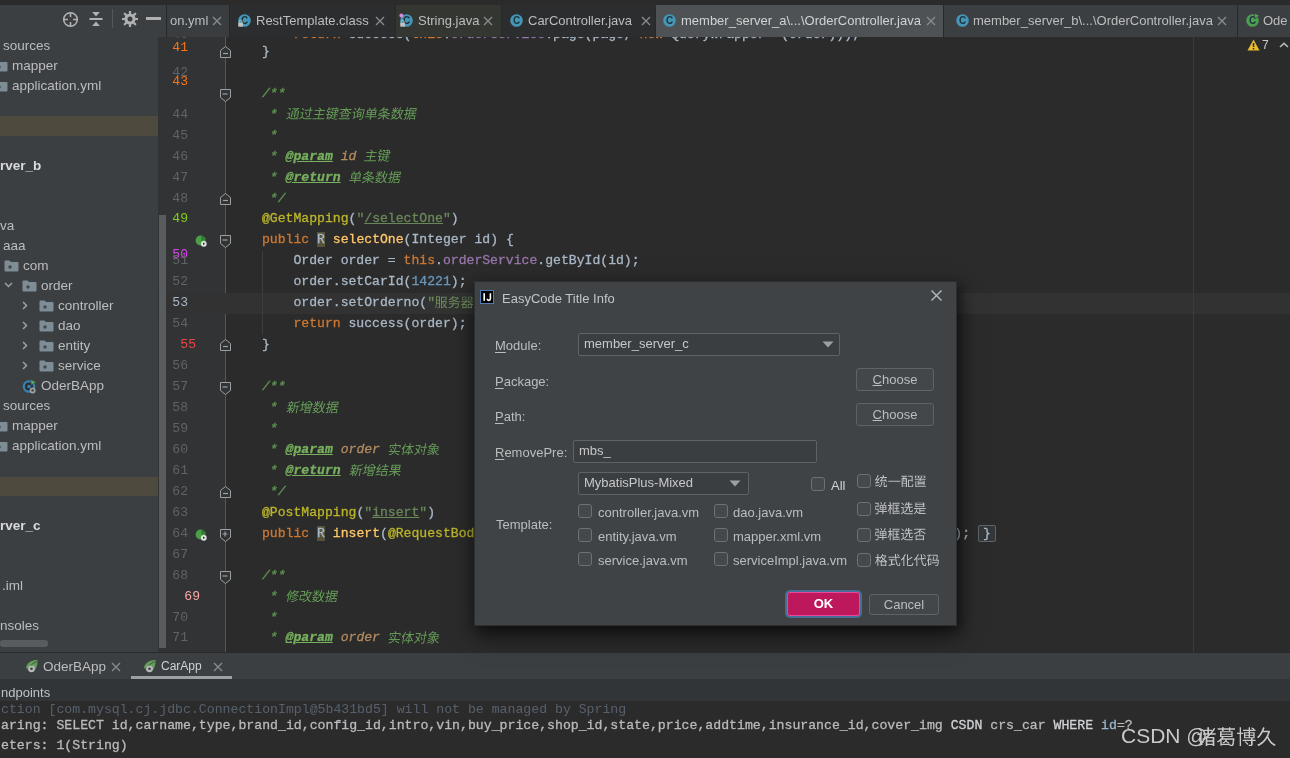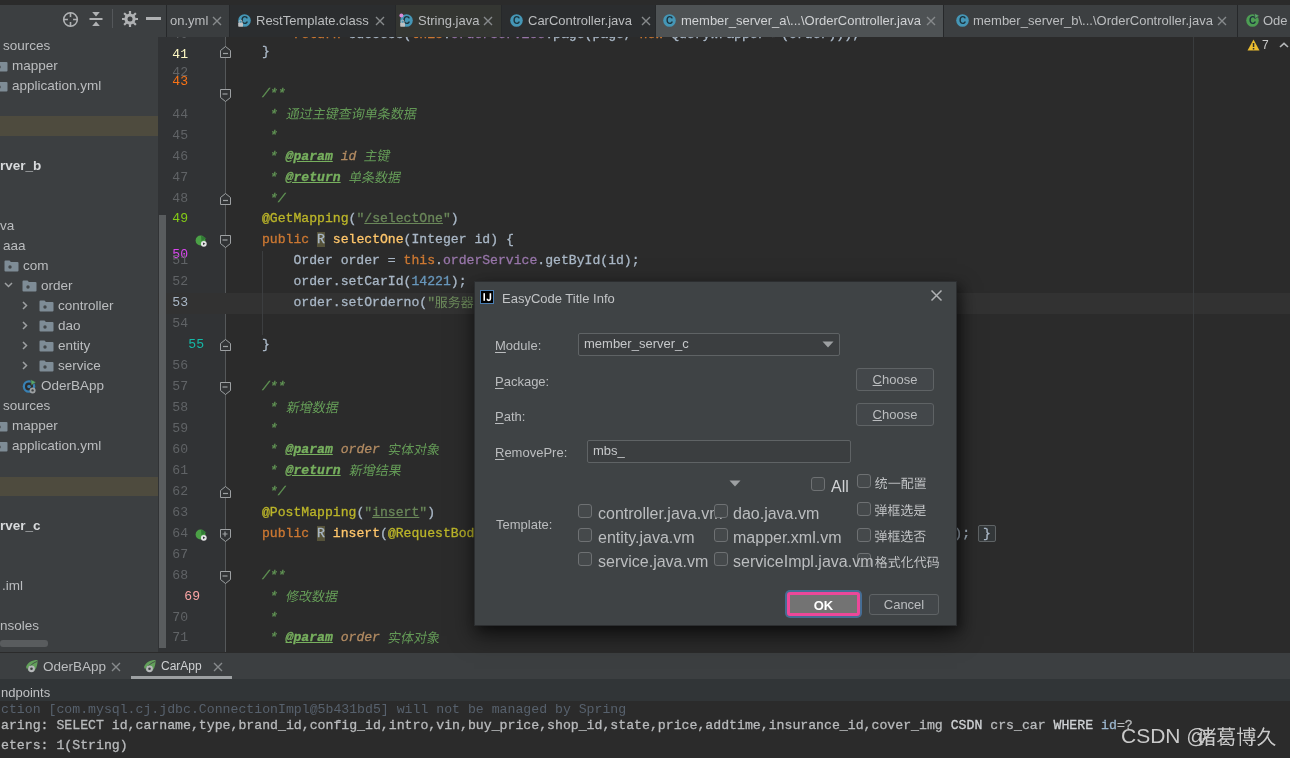--- a/index.html
+++ b/index.html
@@ -17,21 +17,21 @@
 .hlR{background:#56533a;color:#a9b7c6}
 .tab{position:absolute;top:5px;height:32px;line-height:32px;font-size:13px;color:#bbbdbf}
 .tree-i{position:absolute;height:20px;line-height:20px;font-size:13.5px;color:#bbbdbf;white-space:pre}
 .lbl{position:absolute;font-size:13px;color:#bbbdbf}
 .lbl u{text-decoration:underline;text-underline-offset:2px}
 .inp{position:absolute;background:#3b3e40;border:1px solid #5f6365;border-radius:2px;
   font-size:13px;color:#c6c8ca;line-height:20px;padding:0 5px;white-space:nowrap;overflow:hidden}
 .btn{position:absolute;border:1px solid #5f6365;border-radius:3px;background:#43474a;
   font-size:13px;color:#bbbdbf;text-align:center}
 .cb{position:absolute;width:14px;height:14px;border:1px solid #6e7173;border-radius:3px;background:#45494b}
-.cblbl{position:absolute;font-size:16px;color:#bbbdbf}
+.cblbl{position:absolute;font-size:13px;color:#bbbdbf}
 svg{display:inline-block}
 </style></head><body>
 <div class="abs" style="left:0;top:0;width:1290px;height:5px;background:#2b2b2b"></div>
 <div class="abs" style="left:0;top:5px;width:1290px;height:32px;background:#3c3f41"></div>
 <svg class="abs" style="left:62px;top:11px" width="17" height="17" viewBox="0 0 17 17">
 <circle cx="8.5" cy="8.5" r="6.8" fill="none" stroke="#afb1b3" stroke-width="1.6"></circle>
 <path d="M8.5 1.2v14.6M1.2 8.5h14.6" stroke="#afb1b3" stroke-width="1.6"></path>
 <circle cx="8.5" cy="8.5" r="2.6" fill="#3c3f41"></circle>
   </svg>
 <svg class="abs" style="left:89px;top:11px" width="14" height="16" viewBox="0 0 14 16">
@@ -210,21 +210,21 @@
     <div class="abs" style="left:0;top:603px;width:48px;height:7px;background:#595c5e;border-radius:3px"></div>
   </div>
 <div class="abs" style="left:158px;top:37px;width:1132px;height:615px;background:#2b2b2b;overflow:hidden">
     <div class="abs" style="left:0;top:0;width:67px;height:615px;background:#313335"></div>
     <div class="abs" style="left:67px;top:0;width:1px;height:615px;background:#55585a"></div>
     <div class="abs" style="left:0;top:256.25px;width:1132px;height:20.95px;background:#323232"></div>
     <div class="abs" style="left:1035px;top:0;width:1px;height:615px;background:#393c3e"></div>
     <div class="abs" style="left:104px;top:214.35px;width:1px;height:83.80px;background:#3c3e40"></div>
     <div class="ln" style="left:0;top:-12.10px;color:#606366">40</div>
     <div class="row mono" style="top:-12.10px"><span class="d">        </span><span class="k">return</span><span class="d"> success(</span><span class="k">this</span><span class="d">.</span><span class="f">orderService</span><span class="d">.page(page, </span><span class="k">new</span><span class="d"> QueryWrapper&lt;&gt;(order)));</span></div>
-    <div class="ln" style="left:0;top:8px;color:#fef9c3">41</div>
+    <div class="ln" style="left:0;top:1px;color:#f97316">41</div>
     <div class="row mono" style="top:4.85px"><span class="d">    }</span></div>
     <div class="ln" style="left:0;top:25.80px;color:#606366">42</div>
     <div class="row mono" style="top:25.80px"></div>
     <div class="ln" style="left:0;top:35px;color:#f97316">43</div>
     <div class="row mono" style="top:46.75px"><span class="c">    /**</span></div>
     <div class="ln" style="left:0;top:67.70px;color:#606366">44</div>
     <div class="row mono" style="top:67.70px"><span class="c">     * </span><svg style="vertical-align:-2.5px" width="131.00" height="13.00" viewBox="0 0 393 39">
         <path fill="#629755" d="M73 1h3v1h-3zM128 1h3v1h-3zM150 1h2v1h-2zM180 1h2v1h-2zM220 1h2v1h-2zM293 1h3v1h-3zM327 1h3v1h-3zM342 1h3v1h-3zM363 1h3v1h-3zM9 2h1v1h-1zM72 2h3v1h-3zM98 2h4v1h-4zM128 2h3v1h-3zM149 2h3v1h-3zM179 2h3v1h-3zM206 2h1v1h-1zM219 2h4v1h-4zM249 2h3v1h-3zM266 2h4v1h-4zM292 2h4v1h-4zM322 2h1v1h-1zM327 2h3v1h-3zM334 2h2v1h-2zM341 2h4v1h-4zM363 2h3v1h-3zM8 3h4v1h-4zM19 3h21v1h-21zM48 3h3v1h-3zM72 3h3v1h-3zM98 3h5v1h-5zM127 3h3v1h-3zM136 3h7v1h-7zM149 3h3v1h-3zM179 3h3v1h-3zM205 3h3v1h-3zM219 3h3v1h-3zM249 3h4v1h-4zM266 3h3v1h-3zM291 3h4v1h-4zM321 3h2v1h-2zM327 3h3v1h-3zM333 3h4v1h-4zM341 3h3v1h-3zM363 3h2v1h-2zM371 3h21v1h-21zM8 4h5v1h-5zM19 4h21v1h-21zM48 4h4v1h-4zM72 4h3v1h-3zM99 4h5v1h-5zM127 4h3v1h-3zM136 4h21v1h-21zM179 4h3v1h-3zM205 4h4v1h-4zM218 4h4v1h-4zM250 4h3v1h-3zM265 4h4v1h-4zM290 4h4v1h-4zM321 4h3v1h-3zM327 4h3v1h-3zM333 4h3v1h-3zM341 4h3v1h-3zM362 4h3v1h-3zM371 4h21v1h-21zM9 5h5v1h-5zM35 5h4v1h-4zM49 5h3v1h-3zM72 5h3v1h-3zM100 5h5v1h-5zM126 5h9v1h-9zM136 5h7v1h-7zM144 5h13v1h-13zM179 5h3v1h-3zM206 5h4v1h-4zM218 5h3v1h-3zM250 5h4v1h-4zM264 5h4v1h-4zM289 5h18v1h-18zM321 5h3v1h-3zM327 5h3v1h-3zM332 5h3v1h-3zM341 5h3v1h-3zM362 5h3v1h-3zM371 5h21v1h-21zM10 6h4v1h-4zM24 6h2v1h-2zM33 6h4v1h-4zM49 6h4v1h-4zM72 6h3v1h-3zM101 6h5v1h-5zM126 6h9v1h-9zM140 6h3v1h-3zM149 6h3v1h-3zM155 6h2v1h-2zM163 6h34v1h-34zM207 6h4v1h-4zM217 6h4v1h-4zM251 6h3v1h-3zM263 6h4v1h-4zM288 6h20v1h-20zM322 6h3v1h-3zM326 6h3v1h-3zM331 6h3v1h-3zM340 6h3v1h-3zM362 6h3v1h-3zM371 6h3v1h-3zM389 6h3v1h-3zM11 7h4v1h-4zM23 7h5v1h-5zM31 7h5v1h-5zM50 7h4v1h-4zM71 7h4v1h-4zM102 7h4v1h-4zM125 7h10v1h-10zM139 7h3v1h-3zM149 7h2v1h-2zM154 7h3v1h-3zM163 7h34v1h-34zM207 7h4v1h-4zM216 7h20v1h-20zM251 7h3v1h-3zM262 7h4v1h-4zM287 7h20v1h-20zM322 7h2v1h-2zM326 7h3v1h-3zM331 7h2v1h-2zM340 7h3v1h-3zM362 7h3v1h-3zM371 7h3v1h-3zM389 7h3v1h-3zM11 8h4v1h-4zM24 8h10v1h-10zM51 8h3v1h-3zM56 8h24v1h-24zM103 8h3v1h-3zM124 8h3v1h-3zM139 8h2v1h-2zM148 8h3v1h-3zM154 8h3v1h-3zM162 8h35v1h-35zM208 8h2v1h-2zM216 8h20v1h-20zM244 8h28v1h-28zM285 8h6v1h-6zM302 8h4v1h-4zM321 8h2v1h-2zM325 8h5v1h-5zM331 8h2v1h-2zM339 8h4v1h-4zM362 8h3v1h-3zM371 8h3v1h-3zM388 8h3v1h-3zM12 9h2v1h-2zM26 9h6v1h-6zM51 9h3v1h-3zM56 9h24v1h-24zM86 9h31v1h-31zM123 9h4v1h-4zM138 9h3v1h-3zM148 9h3v1h-3zM154 9h3v1h-3zM174 9h11v1h-11zM215 9h21v1h-21zM244 9h28v1h-28zM284 9h8v1h-8zM301 9h4v1h-4zM318 9h19v1h-19zM339 9h15v1h-15zM357 9h12v1h-12zM370 9h3v1h-3zM388 9h3v1h-3zM28 10h6v1h-6zM56 10h23v1h-23zM86 10h31v1h-31zM123 10h3v1h-3zM138 10h2v1h-2zM142 10h17v1h-17zM173 10h4v1h-4zM178 10h3v1h-3zM182 10h4v1h-4zM214 10h4v1h-4zM233 10h3v1h-3zM244 10h28v1h-28zM282 10h5v1h-5zM289 10h4v1h-4zM300 10h4v1h-4zM318 10h19v1h-19zM338 10h15v1h-15zM357 10h12v1h-12zM370 10h21v1h-21zM18 11h22v1h-22zM71 11h3v1h-3zM86 11h31v1h-31zM122 11h3v1h-3zM137 11h3v1h-3zM142 11h17v1h-17zM172 11h4v1h-4zM178 11h3v1h-3zM183 11h4v1h-4zM213 11h4v1h-4zM232 11h3v1h-3zM244 11h3v1h-3zM256 11h3v1h-3zM268 11h4v1h-4zM280 11h6v1h-6zM290 11h4v1h-4zM299 11h4v1h-4zM324 11h5v1h-5zM338 11h3v1h-3zM348 11h3v1h-3zM356 11h13v1h-13zM370 11h21v1h-21zM18 12h22v1h-22zM71 12h3v1h-3zM99 12h4v1h-4zM122 12h3v1h-3zM137 12h2v1h-2zM148 12h2v1h-2zM154 12h2v1h-2zM171 12h4v1h-4zM177 12h4v1h-4zM183 12h5v1h-5zM212 12h4v1h-4zM232 12h3v1h-3zM243 12h3v1h-3zM255 12h4v1h-4zM268 12h3v1h-3zM280 12h4v1h-4zM291 12h4v1h-4zM297 12h5v1h-5zM323 12h7v1h-7zM337 12h4v1h-4zM347 12h4v1h-4zM361 12h3v1h-3zM370 12h21v1h-21zM17 13h4v1h-4zM26 13h4v1h-4zM36 13h3v1h-3zM70 13h3v1h-3zM99 13h4v1h-4zM123 13h10v1h-10zM136 13h2v1h-2zM147 13h3v1h-3zM153 13h3v1h-3zM169 13h5v1h-5zM177 13h3v1h-3zM184 13h5v1h-5zM211 13h5v1h-5zM232 13h3v1h-3zM243 13h3v1h-3zM255 13h3v1h-3zM268 13h3v1h-3zM281 13h1v1h-1zM292 13h8v1h-8zM322 13h10v1h-10zM336 13h5v1h-5zM347 13h3v1h-3zM361 13h3v1h-3zM370 13h3v1h-3zM380 13h3v1h-3zM17 14h3v1h-3zM27 14h2v1h-2zM36 14h3v1h-3zM70 14h3v1h-3zM99 14h3v1h-3zM124 14h9v1h-9zM135 14h3v1h-3zM147 14h3v1h-3zM153 14h2v1h-2zM168 14h4v1h-4zM177 14h3v1h-3zM185 14h5v1h-5zM200 14h8v1h-8zM211 14h16v1h-16zM232 14h3v1h-3zM243 14h3v1h-3zM255 14h3v1h-3zM268 14h3v1h-3zM293 14h6v1h-6zM321 14h3v1h-3zM325 14h3v1h-3zM329 14h4v1h-4zM336 14h5v1h-5zM347 14h3v1h-3zM361 14h2v1h-2zM369 14h3v1h-3zM380 14h3v1h-3zM17 15h3v1h-3zM26 15h3v1h-3zM36 15h3v1h-3zM57 15h3v1h-3zM70 15h3v1h-3zM99 15h3v1h-3zM124 15h9v1h-9zM134 15h21v1h-21zM166 15h5v1h-5zM177 15h3v1h-3zM186 15h6v1h-6zM200 15h8v1h-8zM211 15h3v1h-3zM215 15h12v1h-12zM232 15h3v1h-3zM243 15h28v1h-28zM291 15h10v1h-10zM319 15h4v1h-4zM325 15h3v1h-3zM330 15h4v1h-4zM335 15h6v1h-6zM346 15h3v1h-3zM360 15h3v1h-3zM369 15h3v1h-3zM380 15h3v1h-3zM17 16h3v1h-3zM26 16h3v1h-3zM36 16h3v1h-3zM44 16h8v1h-8zM57 16h4v1h-4zM70 16h3v1h-3zM99 16h3v1h-3zM126 16h3v1h-3zM133 16h8v1h-8zM142 16h13v1h-13zM164 16h5v1h-5zM177 16h3v1h-3zM188 16h6v1h-6zM200 16h8v1h-8zM215 16h12v1h-12zM231 16h3v1h-3zM243 16h28v1h-28zM289 16h14v1h-14zM317 16h5v1h-5zM325 16h3v1h-3zM331 16h3v1h-3zM335 16h6v1h-6zM346 16h3v1h-3zM360 16h3v1h-3zM369 16h3v1h-3zM380 16h3v1h-3zM4 17h9v1h-9zM17 17h22v1h-22zM44 17h8v1h-8zM58 17h3v1h-3zM70 17h3v1h-3zM99 17h3v1h-3zM126 17h3v1h-3zM134 17h7v1h-7zM147 17h3v1h-3zM161 17h7v1h-7zM177 17h2v1h-2zM189 17h7v1h-7zM205 17h3v1h-3zM214 17h3v1h-3zM224 17h3v1h-3zM231 17h3v1h-3zM242 17h4v1h-4zM254 17h4v1h-4zM267 17h3v1h-3zM286 17h7v1h-7zM297 17h10v1h-10zM316 17h5v1h-5zM325 17h2v1h-2zM334 17h7v1h-7zM345 17h4v1h-4zM360 17h3v1h-3zM369 17h21v1h-21zM4 18h9v1h-9zM17 18h21v1h-21zM43 18h9v1h-9zM58 18h4v1h-4zM69 18h4v1h-4zM98 18h4v1h-4zM126 18h3v1h-3zM138 18h3v1h-3zM147 18h2v1h-2zM160 18h6v1h-6zM190 18h6v1h-6zM205 18h3v1h-3zM214 18h3v1h-3zM224 18h2v1h-2zM231 18h3v1h-3zM242 18h3v1h-3zM254 18h4v1h-4zM267 18h3v1h-3zM282 18h9v1h-9zM300 18h11v1h-11zM317 18h2v1h-2zM324 18h3v1h-3zM333 18h4v1h-4zM338 18h3v1h-3zM345 18h3v1h-3zM360 18h3v1h-3zM369 18h22v1h-22zM4 19h8v1h-8zM16 19h4v1h-4zM25 19h4v1h-4zM35 19h3v1h-3zM48 19h4v1h-4zM59 19h3v1h-3zM69 19h3v1h-3zM98 19h3v1h-3zM126 19h2v1h-2zM138 19h2v1h-2zM146 19h3v1h-3zM161 19h3v1h-3zM167 19h22v1h-22zM192 19h2v1h-2zM204 19h3v1h-3zM214 19h3v1h-3zM223 19h3v1h-3zM231 19h3v1h-3zM242 19h3v1h-3zM254 19h3v1h-3zM267 19h3v1h-3zM278 19h10v1h-10zM293 19h3v1h-3zM302 19h10v1h-10zM323 19h3v1h-3zM333 19h3v1h-3zM338 19h3v1h-3zM344 19h4v1h-4zM360 19h7v1h-7zM368 19h23v1h-23zM9 20h3v1h-3zM16 20h3v1h-3zM26 20h2v1h-2zM35 20h3v1h-3zM48 20h3v1h-3zM59 20h4v1h-4zM69 20h3v1h-3zM98 20h3v1h-3zM125 20h3v1h-3zM138 20h2v1h-2zM146 20h3v1h-3zM167 20h21v1h-21zM204 20h3v1h-3zM214 20h3v1h-3zM223 20h3v1h-3zM230 20h3v1h-3zM242 20h3v1h-3zM254 20h3v1h-3zM267 20h3v1h-3zM278 20h7v1h-7zM293 20h3v1h-3zM305 20h6v1h-6zM322 20h3v1h-3zM334 20h1v1h-1zM338 20h4v1h-4zM344 20h3v1h-3zM359 20h8v1h-8zM368 20h3v1h-3zM379 20h3v1h-3zM9 21h3v1h-3zM16 21h3v1h-3zM25 21h3v1h-3zM35 21h3v1h-3zM48 21h3v1h-3zM60 21h3v1h-3zM69 21h3v1h-3zM86 21h27v1h-27zM121 21h11v1h-11zM137 21h3v1h-3zM141 21h14v1h-14zM167 21h3v1h-3zM185 21h3v1h-3zM204 21h3v1h-3zM214 21h12v1h-12zM230 21h3v1h-3zM242 21h28v1h-28zM278 21h4v1h-4zM293 21h3v1h-3zM322 21h3v1h-3zM339 21h3v1h-3zM344 21h3v1h-3zM356 21h10v1h-10zM368 21h3v1h-3zM379 21h3v1h-3zM9 22h3v1h-3zM16 22h3v1h-3zM25 22h3v1h-3zM35 22h3v1h-3zM48 22h3v1h-3zM60 22h3v1h-3zM69 22h3v1h-3zM86 22h27v1h-27zM121 22h11v1h-11zM133 22h2v1h-2zM137 22h3v1h-3zM141 22h14v1h-14zM166 22h3v1h-3zM185 22h3v1h-3zM204 22h3v1h-3zM214 22h12v1h-12zM230 22h3v1h-3zM242 22h28v1h-28zM293 22h3v1h-3zM320 22h5v1h-5zM339 22h3v1h-3zM343 22h3v1h-3zM354 22h9v1h-9zM368 22h3v1h-3zM379 22h3v1h-3zM9 23h3v1h-3zM16 23h22v1h-22zM48 23h3v1h-3zM69 23h3v1h-3zM85 23h28v1h-28zM121 23h11v1h-11zM133 23h2v1h-2zM137 23h2v1h-2zM146 23h2v1h-2zM166 23h3v1h-3zM185 23h3v1h-3zM204 23h3v1h-3zM213 23h3v1h-3zM223 23h3v1h-3zM230 23h3v1h-3zM241 23h28v1h-28zM277 23h34v1h-34zM315 23h19v1h-19zM339 23h7v1h-7zM354 23h8v1h-8zM367 23h4v1h-4zM378 23h3v1h-3zM9 24h3v1h-3zM15 24h22v1h-22zM48 24h3v1h-3zM68 24h4v1h-4zM97 24h4v1h-4zM125 24h2v1h-2zM133 24h6v1h-6zM145 24h3v1h-3zM166 24h22v1h-22zM203 24h3v1h-3zM213 24h3v1h-3zM222 24h3v1h-3zM229 24h3v1h-3zM253 24h3v1h-3zM276 24h35v1h-35zM315 24h19v1h-19zM339 24h6v1h-6zM354 24h2v1h-2zM359 24h3v1h-3zM367 24h3v1h-3zM378 24h3v1h-3zM8 25h3v1h-3zM15 25h4v1h-4zM24 25h4v1h-4zM34 25h3v1h-3zM47 25h3v1h-3zM68 25h3v1h-3zM97 25h3v1h-3zM124 25h3v1h-3zM133 25h5v1h-5zM145 25h3v1h-3zM166 25h22v1h-22zM203 25h3v1h-3zM213 25h3v1h-3zM222 25h3v1h-3zM229 25h3v1h-3zM253 25h3v1h-3zM276 25h35v1h-35zM319 25h3v1h-3zM327 25h3v1h-3zM339 25h5v1h-5zM359 25h2v1h-2zM367 25h3v1h-3zM371 25h17v1h-17zM8 26h3v1h-3zM15 26h3v1h-3zM24 26h3v1h-3zM34 26h3v1h-3zM47 26h3v1h-3zM68 26h3v1h-3zM97 26h3v1h-3zM124 26h3v1h-3zM133 26h5v1h-5zM139 26h16v1h-16zM166 26h3v1h-3zM184 26h3v1h-3zM203 26h3v1h-3zM213 26h3v1h-3zM222 26h3v1h-3zM229 26h3v1h-3zM253 26h3v1h-3zM289 26h9v1h-9zM318 26h3v1h-3zM327 26h3v1h-3zM339 26h5v1h-5zM358 26h3v1h-3zM366 26h3v1h-3zM371 26h17v1h-17zM8 27h3v1h-3zM15 27h3v1h-3zM24 27h3v1h-3zM34 27h3v1h-3zM47 27h3v1h-3zM68 27h3v1h-3zM97 27h3v1h-3zM124 27h3v1h-3zM134 27h4v1h-4zM139 27h16v1h-16zM165 27h4v1h-4zM184 27h3v1h-3zM203 27h3v1h-3zM213 27h3v1h-3zM221 27h4v1h-4zM229 27h3v1h-3zM253 27h3v1h-3zM288 27h11v1h-11zM318 27h3v1h-3zM326 27h4v1h-4zM340 27h3v1h-3zM358 27h3v1h-3zM366 27h3v1h-3zM371 27h17v1h-17zM8 28h3v1h-3zM15 28h3v1h-3zM24 28h3v1h-3zM34 28h3v1h-3zM47 28h3v1h-3zM61 28h10v1h-10zM97 28h3v1h-3zM124 28h3v1h-3zM134 28h3v1h-3zM144 28h4v1h-4zM165 28h3v1h-3zM184 28h3v1h-3zM203 28h3v1h-3zM208 28h2v1h-2zM212 28h13v1h-13zM228 28h4v1h-4zM237 28h35v1h-35zM286 28h4v1h-4zM292 28h3v1h-3zM296 28h4v1h-4zM317 28h4v1h-4zM326 28h3v1h-3zM339 28h5v1h-5zM358 28h3v1h-3zM366 28h3v1h-3zM371 28h2v1h-2zM385 28h3v1h-3zM8 29h3v1h-3zM15 29h3v1h-3zM24 29h3v1h-3zM33 29h3v1h-3zM46 29h4v1h-4zM61 29h9v1h-9zM96 29h4v1h-4zM124 29h3v1h-3zM134 29h3v1h-3zM145 29h2v1h-2zM165 29h22v1h-22zM203 29h8v1h-8zM212 29h12v1h-12zM228 29h3v1h-3zM237 29h35v1h-35zM285 29h4v1h-4zM291 29h4v1h-4zM297 29h4v1h-4zM316 29h7v1h-7zM325 29h3v1h-3zM338 29h6v1h-6zM358 29h3v1h-3zM365 29h3v1h-3zM370 29h3v1h-3zM385 29h3v1h-3zM7 30h4v1h-4zM14 30h3v1h-3zM24 30h3v1h-3zM29 30h7v1h-7zM45 30h6v1h-6zM61 30h7v1h-7zM96 30h3v1h-3zM124 30h2v1h-2zM128 30h3v1h-3zM133 30h5v1h-5zM144 30h3v1h-3zM165 30h22v1h-22zM202 30h7v1h-7zM212 30h3v1h-3zM228 30h3v1h-3zM236 30h35v1h-35zM283 30h5v1h-5zM291 30h3v1h-3zM298 30h5v1h-5zM315 30h13v1h-13zM337 30h8v1h-8zM358 30h3v1h-3zM365 30h3v1h-3zM370 30h3v1h-3zM385 30h3v1h-3zM6 31h6v1h-6zM14 31h3v1h-3zM24 31h2v1h-2zM29 31h6v1h-6zM43 31h9v1h-9zM96 31h3v1h-3zM123 31h8v1h-8zM132 31h6v1h-6zM144 31h3v1h-3zM202 31h6v1h-6zM212 31h3v1h-3zM227 31h4v1h-4zM252 31h3v1h-3zM281 31h5v1h-5zM291 31h3v1h-3zM299 31h5v1h-5zM320 31h7v1h-7zM335 31h5v1h-5zM341 31h4v1h-4zM358 31h2v1h-2zM364 31h3v1h-3zM370 31h3v1h-3zM384 31h3v1h-3zM4 32h9v1h-9zM42 32h5v1h-5zM49 32h5v1h-5zM96 32h3v1h-3zM123 32h7v1h-7zM132 32h3v1h-3zM136 32h3v1h-3zM144 32h3v1h-3zM201 32h5v1h-5zM227 32h3v1h-3zM252 32h3v1h-3zM279 32h6v1h-6zM291 32h3v1h-3zM300 32h6v1h-6zM321 32h7v1h-7zM334 32h5v1h-5zM342 32h4v1h-4zM357 32h3v1h-3zM364 32h3v1h-3zM370 32h2v1h-2zM384 32h3v1h-3zM2 33h5v1h-5zM10 33h5v1h-5zM41 33h4v1h-4zM50 33h6v1h-6zM72 33h4v1h-4zM96 33h3v1h-3zM123 33h5v1h-5zM131 33h3v1h-3zM136 33h5v1h-5zM144 33h2v1h-2zM200 33h5v1h-5zM227 33h3v1h-3zM252 33h3v1h-3zM277 33h6v1h-6zM291 33h3v1h-3zM301 33h7v1h-7zM320 33h9v1h-9zM332 33h6v1h-6zM342 33h5v1h-5zM357 33h3v1h-3zM363 33h4v1h-4zM370 33h2v1h-2zM384 33h3v1h-3zM1 34h5v1h-5zM11 34h26v1h-26zM40 34h4v1h-4zM51 34h25v1h-25zM80 34h35v1h-35zM122 34h5v1h-5zM130 34h3v1h-3zM137 34h7v1h-7zM158 34h34v1h-34zM200 34h4v1h-4zM226 34h3v1h-3zM251 34h4v1h-4zM275 34h7v1h-7zM291 34h3v1h-3zM303 34h7v1h-7zM317 34h6v1h-6zM325 34h11v1h-11zM343 34h5v1h-5zM357 34h3v1h-3zM363 34h3v1h-3zM369 34h18v1h-18zM1 35h4v1h-4zM12 35h25v1h-25zM40 35h3v1h-3zM52 35h23v1h-23zM79 35h36v1h-36zM121 35h4v1h-4zM128 35h4v1h-4zM139 35h15v1h-15zM158 35h34v1h-34zM201 35h1v1h-1zM219 35h10v1h-10zM251 35h3v1h-3zM274 35h6v1h-6zM290 35h3v1h-3zM304 35h5v1h-5zM313 35h8v1h-8zM327 35h8v1h-8zM344 35h5v1h-5zM353 35h7v1h-7zM362 35h3v1h-3zM369 35h18v1h-18zM1 36h2v1h-2zM15 36h21v1h-21zM41 36h1v1h-1zM56 36h18v1h-18zM79 36h35v1h-35zM121 36h3v1h-3zM128 36h3v1h-3zM141 36h12v1h-12zM158 36h33v1h-33zM219 36h9v1h-9zM251 36h3v1h-3zM275 36h2v1h-2zM290 36h3v1h-3zM306 36h2v1h-2zM313 36h6v1h-6zM328 36h5v1h-5zM345 36h3v1h-3zM353 36h6v1h-6zM361 36h3v1h-3zM369 36h4v1h-4zM383 36h3v1h-3zM128 37h2v1h-2zM147 37h5v1h-5zM219 37h7v1h-7zM251 37h3v1h-3zM290 37h3v1h-3zM314 37h2v1h-2zM330 37h1v1h-1zM346 37h1v1h-1zM353 37h4v1h-4zM363 37h1v1h-1zM369 37h3v1h-3zM384 37h2v1h-2z"></path>
       </svg></div>
     <div class="ln" style="left:0;top:88.65px;color:#606366">45</div>
@@ -245,21 +245,22 @@
     <div class="row mono" style="top:193.40px"><span class="d">    </span><span class="k">public</span><span class="d"> </span><span class="hlR">R</span><span class="d"> </span><span class="m">selectOne</span><span class="d">(Integer id) {</span></div>
     <div class="ln" style="left:0;top:214.35px;color:#606366">51</div>
     <div class="row mono" style="top:214.35px"><span class="d">        Order order = </span><span class="k">this</span><span class="d">.</span><span class="f">orderService</span><span class="d">.getById(id);</span></div>
     <div class="ln" style="left:0;top:235.30px;color:#606366">52</div>
     <div class="row mono" style="top:235.30px"><span class="d">        order.setCarId(</span><span class="n">14221</span><span class="d">);</span></div>
     <div class="ln" style="left:0;top:256.25px;color:#a9b7c6">53</div>
     <div class="row mono" style="top:256.25px"><span class="d">        order.setOrderno(</span><span class="s">"</span><svg style="vertical-align:-2.5px" width="38.67" height="12.33" viewBox="0 0 116 37">
         <path fill="#6a8759" d="M53 0h2v1h-2zM3 1h11v1h-11zM52 1h4v1h-4zM3 2h12v1h-12zM18 2h17v1h-17zM51 2h4v1h-4zM82 2h12v1h-12zM99 2h13v1h-13zM3 3h12v1h-12zM18 3h17v1h-17zM50 3h4v1h-4zM82 3h12v1h-12zM99 3h13v1h-13zM3 4h3v1h-3zM12 4h3v1h-3zM18 4h17v1h-17zM50 4h20v1h-20zM82 4h3v1h-3zM91 4h3v1h-3zM99 4h3v1h-3zM108 4h4v1h-4zM3 5h3v1h-3zM12 5h3v1h-3zM18 5h3v1h-3zM32 5h3v1h-3zM49 5h22v1h-22zM82 5h2v1h-2zM92 5h2v1h-2zM99 5h2v1h-2zM109 5h3v1h-3zM3 6h3v1h-3zM12 6h3v1h-3zM18 6h3v1h-3zM32 6h3v1h-3zM48 6h23v1h-23zM82 6h2v1h-2zM92 6h2v1h-2zM99 6h2v1h-2zM109 6h3v1h-3zM3 7h3v1h-3zM12 7h3v1h-3zM18 7h3v1h-3zM32 7h3v1h-3zM46 7h5v1h-5zM66 7h4v1h-4zM82 7h2v1h-2zM92 7h2v1h-2zM99 7h2v1h-2zM109 7h3v1h-3zM3 8h3v1h-3zM12 8h3v1h-3zM18 8h3v1h-3zM32 8h3v1h-3zM45 8h7v1h-7zM65 8h4v1h-4zM82 8h2v1h-2zM92 8h2v1h-2zM99 8h2v1h-2zM109 8h3v1h-3zM3 9h3v1h-3zM12 9h3v1h-3zM18 9h3v1h-3zM32 9h3v1h-3zM43 9h10v1h-10zM64 9h4v1h-4zM82 9h2v1h-2zM92 9h2v1h-2zM99 9h2v1h-2zM109 9h3v1h-3zM3 10h3v1h-3zM12 10h3v1h-3zM18 10h3v1h-3zM26 10h8v1h-8zM42 10h5v1h-5zM50 10h4v1h-4zM62 10h5v1h-5zM82 10h3v1h-3zM91 10h3v1h-3zM99 10h3v1h-3zM108 10h4v1h-4zM3 11h12v1h-12zM18 11h3v1h-3zM26 11h8v1h-8zM42 11h4v1h-4zM51 11h5v1h-5zM60 11h6v1h-6zM82 11h12v1h-12zM99 11h13v1h-13zM3 12h12v1h-12zM18 12h3v1h-3zM27 12h4v1h-4zM43 12h1v1h-1zM52 12h5v1h-5zM58 12h6v1h-6zM82 12h15v1h-15zM99 12h13v1h-13zM3 13h12v1h-12zM18 13h3v1h-3zM54 13h8v1h-8zM94 13h3v1h-3zM3 14h3v1h-3zM12 14h3v1h-3zM18 14h3v1h-3zM52 14h11v1h-11zM93 14h4v1h-4zM3 15h3v1h-3zM12 15h3v1h-3zM18 15h17v1h-17zM48 15h20v1h-20zM92 15h4v1h-4zM3 16h3v1h-3zM12 16h3v1h-3zM18 16h18v1h-18zM42 16h13v1h-13zM60 16h15v1h-15zM79 16h35v1h-35zM3 17h3v1h-3zM12 17h3v1h-3zM18 17h17v1h-17zM40 17h12v1h-12zM64 17h11v1h-11zM79 17h35v1h-35zM3 18h3v1h-3zM12 18h3v1h-3zM18 18h3v1h-3zM22 18h3v1h-3zM32 18h3v1h-3zM41 18h6v1h-6zM69 18h5v1h-5zM79 18h35v1h-35zM3 19h3v1h-3zM12 19h3v1h-3zM18 19h3v1h-3zM22 19h3v1h-3zM32 19h3v1h-3zM55 19h3v1h-3zM88 19h5v1h-5zM100 19h4v1h-4zM3 20h12v1h-12zM18 20h3v1h-3zM23 20h2v1h-2zM31 20h3v1h-3zM55 20h3v1h-3zM87 20h5v1h-5zM101 20h5v1h-5zM3 21h12v1h-12zM18 21h3v1h-3zM23 21h3v1h-3zM31 21h3v1h-3zM55 21h3v1h-3zM85 21h6v1h-6zM102 21h5v1h-5zM3 22h12v1h-12zM18 22h3v1h-3zM23 22h3v1h-3zM31 22h3v1h-3zM43 22h29v1h-29zM84 22h5v1h-5zM104 22h5v1h-5zM3 23h3v1h-3zM12 23h3v1h-3zM18 23h3v1h-3zM24 23h3v1h-3zM30 23h3v1h-3zM43 23h29v1h-29zM82 23h6v1h-6zM105 23h6v1h-6zM3 24h3v1h-3zM12 24h3v1h-3zM18 24h3v1h-3zM24 24h3v1h-3zM30 24h3v1h-3zM43 24h29v1h-29zM79 24h16v1h-16zM98 24h16v1h-16zM3 25h2v1h-2zM12 25h3v1h-3zM18 25h3v1h-3zM25 25h3v1h-3zM29 25h3v1h-3zM53 25h4v1h-4zM69 25h3v1h-3zM78 25h17v1h-17zM98 25h17v1h-17zM3 26h2v1h-2zM12 26h3v1h-3zM18 26h3v1h-3zM25 26h7v1h-7zM53 26h3v1h-3zM68 26h3v1h-3zM79 26h16v1h-16zM98 26h16v1h-16zM2 27h3v1h-3zM12 27h3v1h-3zM18 27h3v1h-3zM26 27h5v1h-5zM52 27h4v1h-4zM68 27h3v1h-3zM82 27h3v1h-3zM92 27h3v1h-3zM98 27h3v1h-3zM108 27h3v1h-3zM2 28h3v1h-3zM12 28h3v1h-3zM18 28h3v1h-3zM26 28h5v1h-5zM51 28h4v1h-4zM68 28h3v1h-3zM82 28h3v1h-3zM92 28h3v1h-3zM98 28h3v1h-3zM108 28h3v1h-3zM2 29h3v1h-3zM12 29h3v1h-3zM18 29h3v1h-3zM26 29h5v1h-5zM50 29h4v1h-4zM68 29h3v1h-3zM82 29h3v1h-3zM92 29h3v1h-3zM98 29h3v1h-3zM108 29h3v1h-3zM2 30h3v1h-3zM12 30h3v1h-3zM18 30h3v1h-3zM26 30h6v1h-6zM49 30h5v1h-5zM68 30h3v1h-3zM82 30h3v1h-3zM92 30h3v1h-3zM98 30h3v1h-3zM108 30h3v1h-3zM2 31h2v1h-2zM12 31h3v1h-3zM18 31h3v1h-3zM25 31h8v1h-8zM48 31h5v1h-5zM67 31h4v1h-4zM82 31h3v1h-3zM92 31h3v1h-3zM98 31h3v1h-3zM108 31h3v1h-3zM1 32h3v1h-3zM12 32h3v1h-3zM18 32h3v1h-3zM24 32h4v1h-4zM30 32h4v1h-4zM46 32h6v1h-6zM67 32h3v1h-3zM82 32h3v1h-3zM92 32h3v1h-3zM98 32h3v1h-3zM108 32h3v1h-3zM1 33h3v1h-3zM12 33h3v1h-3zM18 33h3v1h-3zM22 33h5v1h-5zM30 33h5v1h-5zM43 33h7v1h-7zM66 33h4v1h-4zM82 33h13v1h-13zM98 33h13v1h-13zM1 34h3v1h-3zM7 34h7v1h-7zM18 34h8v1h-8zM31 34h6v1h-6zM40 34h8v1h-8zM59 34h10v1h-10zM82 34h13v1h-13zM98 34h13v1h-13zM1 35h2v1h-2zM8 35h6v1h-6zM18 35h3v1h-3zM22 35h2v1h-2zM33 35h3v1h-3zM41 35h5v1h-5zM59 35h10v1h-10zM82 35h13v1h-13zM98 35h13v1h-13zM2 36h1v1h-1zM8 36h5v1h-5zM18 36h3v1h-3zM34 36h1v1h-1zM42 36h1v1h-1zM62 36h4v1h-4zM82 36h3v1h-3zM92 36h3v1h-3zM98 36h3v1h-3zM108 36h3v1h-3z"></path>
       </svg></div>
     <div class="ln" style="left:0;top:277.20px;color:#606366">54</div>
-    <div class="ln" style="left:16px;top:298.15px;color:#14b8a6">55</div>
+    <div class="row mono" style="top:277.20px"><span class="d">        </span><span class="k">return</span><span class="d"> success(order);</span></div>
+    <div class="ln" style="left:8px;top:298.15px;color:#ef4444">55</div>
     <div class="row mono" style="top:298.15px"><span class="d">    }</span></div>
     <div class="ln" style="left:0;top:319.10px;color:#606366">56</div>
     <div class="row mono" style="top:319.10px"></div>
     <div class="ln" style="left:0;top:340.05px;color:#606366">57</div>
     <div class="row mono" style="top:340.05px"><span class="c">    /**</span></div>
     <div class="ln" style="left:0;top:361.00px;color:#606366">58</div>
     <div class="row mono" style="top:361.00px"><span class="c">     * </span><svg style="vertical-align:-2.5px" width="53.00" height="12.33" viewBox="0 0 159 37">
         <path fill="#629755" d="M93 0h3v1h-3zM108 0h3v1h-3zM129 0h3v1h-3zM15 1h3v1h-3zM38 1h3v1h-3zM50 1h3v1h-3zM66 1h9v1h-9zM88 1h1v1h-1zM93 1h3v1h-3zM100 1h2v1h-2zM107 1h4v1h-4zM129 1h3v1h-3zM15 2h3v1h-3zM35 2h7v1h-7zM50 2h3v1h-3zM62 2h2v1h-2zM66 2h9v1h-9zM87 2h2v1h-2zM93 2h3v1h-3zM99 2h4v1h-4zM107 2h3v1h-3zM129 2h2v1h-2zM137 2h21v1h-21zM15 3h3v1h-3zM31 3h10v1h-10zM50 3h3v1h-3zM61 3h4v1h-4zM66 3h10v1h-10zM87 3h3v1h-3zM93 3h3v1h-3zM99 3h3v1h-3zM107 3h3v1h-3zM128 3h3v1h-3zM137 3h21v1h-21zM8 4h15v1h-15zM26 4h12v1h-12zM50 4h3v1h-3zM61 4h3v1h-3zM73 4h3v1h-3zM87 4h3v1h-3zM93 4h3v1h-3zM98 4h3v1h-3zM107 4h3v1h-3zM128 4h3v1h-3zM137 4h21v1h-21zM7 5h17v1h-17zM26 5h8v1h-8zM49 5h4v1h-4zM60 5h3v1h-3zM73 5h4v1h-4zM88 5h3v1h-3zM92 5h3v1h-3zM97 5h3v1h-3zM106 5h3v1h-3zM128 5h3v1h-3zM137 5h3v1h-3zM155 5h3v1h-3zM7 6h17v1h-17zM26 6h4v1h-4zM49 6h3v1h-3zM59 6h3v1h-3zM74 6h4v1h-4zM88 6h2v1h-2zM92 6h3v1h-3zM97 6h2v1h-2zM106 6h3v1h-3zM128 6h3v1h-3zM137 6h3v1h-3zM155 6h3v1h-3zM10 7h1v1h-1zM19 7h2v1h-2zM26 7h3v1h-3zM49 7h3v1h-3zM58 7h3v1h-3zM75 7h4v1h-4zM87 7h2v1h-2zM91 7h5v1h-5zM97 7h2v1h-2zM105 7h4v1h-4zM128 7h3v1h-3zM137 7h3v1h-3zM154 7h3v1h-3zM9 8h3v1h-3zM18 8h3v1h-3zM25 8h3v1h-3zM49 8h3v1h-3zM57 8h4v1h-4zM75 8h5v1h-5zM84 8h19v1h-19zM105 8h15v1h-15zM123 8h12v1h-12zM136 8h3v1h-3zM154 8h3v1h-3zM9 9h3v1h-3zM18 9h3v1h-3zM25 9h3v1h-3zM49 9h3v1h-3zM55 9h26v1h-26zM84 9h19v1h-19zM104 9h15v1h-15zM123 9h12v1h-12zM136 9h21v1h-21zM9 10h3v1h-3zM17 10h3v1h-3zM25 10h3v1h-3zM44 10h37v1h-37zM90 10h5v1h-5zM104 10h3v1h-3zM114 10h3v1h-3zM122 10h13v1h-13zM136 10h21v1h-21zM9 11h3v1h-3zM17 11h3v1h-3zM25 11h3v1h-3zM44 11h16v1h-16zM66 11h3v1h-3zM75 11h5v1h-5zM89 11h7v1h-7zM103 11h4v1h-4zM113 11h4v1h-4zM127 11h3v1h-3zM136 11h21v1h-21zM9 12h3v1h-3zM16 12h3v1h-3zM25 12h3v1h-3zM44 12h10v1h-10zM56 12h3v1h-3zM61 12h2v1h-2zM66 12h2v1h-2zM71 12h2v1h-2zM75 12h3v1h-3zM88 12h10v1h-10zM102 12h5v1h-5zM113 12h3v1h-3zM127 12h3v1h-3zM136 12h3v1h-3zM146 12h3v1h-3zM6 13h17v1h-17zM25 13h3v1h-3zM48 13h3v1h-3zM56 13h3v1h-3zM61 13h2v1h-2zM66 13h2v1h-2zM71 13h2v1h-2zM75 13h3v1h-3zM87 13h3v1h-3zM91 13h3v1h-3zM95 13h4v1h-4zM102 13h5v1h-5zM113 13h3v1h-3zM127 13h2v1h-2zM135 13h3v1h-3zM146 13h3v1h-3zM5 14h18v1h-18zM24 14h17v1h-17zM48 14h3v1h-3zM56 14h3v1h-3zM61 14h2v1h-2zM66 14h2v1h-2zM70 14h2v1h-2zM75 14h2v1h-2zM85 14h4v1h-4zM91 14h3v1h-3zM96 14h4v1h-4zM101 14h6v1h-6zM112 14h3v1h-3zM126 14h3v1h-3zM135 14h3v1h-3zM146 14h3v1h-3zM5 15h18v1h-18zM24 15h16v1h-16zM48 15h3v1h-3zM56 15h3v1h-3zM61 15h2v1h-2zM65 15h3v1h-3zM70 15h2v1h-2zM75 15h2v1h-2zM83 15h5v1h-5zM91 15h3v1h-3zM97 15h3v1h-3zM101 15h6v1h-6zM112 15h3v1h-3zM126 15h3v1h-3zM135 15h3v1h-3zM146 15h3v1h-3zM12 16h3v1h-3zM24 16h16v1h-16zM48 16h3v1h-3zM56 16h3v1h-3zM61 16h2v1h-2zM65 16h3v1h-3zM69 16h2v1h-2zM75 16h2v1h-2zM82 16h5v1h-5zM91 16h2v1h-2zM100 16h7v1h-7zM111 16h4v1h-4zM126 16h3v1h-3zM135 16h21v1h-21zM12 17h3v1h-3zM24 17h3v1h-3zM33 17h3v1h-3zM47 17h3v1h-3zM56 17h3v1h-3zM65 17h3v1h-3zM74 17h3v1h-3zM83 17h2v1h-2zM90 17h3v1h-3zM99 17h4v1h-4zM104 17h3v1h-3zM111 17h3v1h-3zM126 17h3v1h-3zM135 17h22v1h-22zM12 18h3v1h-3zM24 18h3v1h-3zM32 18h3v1h-3zM47 18h3v1h-3zM56 18h21v1h-21zM89 18h3v1h-3zM99 18h3v1h-3zM104 18h3v1h-3zM110 18h4v1h-4zM126 18h7v1h-7zM134 18h23v1h-23zM12 19h3v1h-3zM23 19h3v1h-3zM32 19h3v1h-3zM47 19h3v1h-3zM55 19h22v1h-22zM88 19h3v1h-3zM100 19h1v1h-1zM104 19h4v1h-4zM110 19h3v1h-3zM125 19h8v1h-8zM134 19h3v1h-3zM145 19h3v1h-3zM4 20h18v1h-18zM23 20h3v1h-3zM32 20h3v1h-3zM47 20h3v1h-3zM88 20h3v1h-3zM105 20h3v1h-3zM110 20h3v1h-3zM122 20h10v1h-10zM134 20h3v1h-3zM145 20h3v1h-3zM4 21h18v1h-18zM23 21h3v1h-3zM32 21h3v1h-3zM47 21h3v1h-3zM86 21h5v1h-5zM105 21h3v1h-3zM109 21h3v1h-3zM120 21h9v1h-9zM134 21h3v1h-3zM145 21h3v1h-3zM4 22h17v1h-17zM23 22h3v1h-3zM32 22h3v1h-3zM46 22h3v1h-3zM57 22h17v1h-17zM81 22h19v1h-19zM105 22h7v1h-7zM120 22h8v1h-8zM133 22h4v1h-4zM144 22h3v1h-3zM10 23h4v1h-4zM22 23h3v1h-3zM31 23h3v1h-3zM46 23h3v1h-3zM51 23h3v1h-3zM57 23h17v1h-17zM81 23h19v1h-19zM105 23h6v1h-6zM120 23h2v1h-2zM125 23h3v1h-3zM133 23h3v1h-3zM144 23h3v1h-3zM9 24h6v1h-6zM22 24h3v1h-3zM31 24h3v1h-3zM46 24h8v1h-8zM56 24h4v1h-4zM70 24h4v1h-4zM85 24h3v1h-3zM93 24h3v1h-3zM105 24h5v1h-5zM125 24h2v1h-2zM133 24h3v1h-3zM137 24h17v1h-17zM8 25h8v1h-8zM22 25h3v1h-3zM31 25h3v1h-3zM46 25h7v1h-7zM56 25h3v1h-3zM71 25h3v1h-3zM84 25h3v1h-3zM93 25h3v1h-3zM105 25h5v1h-5zM124 25h3v1h-3zM132 25h3v1h-3zM137 25h17v1h-17zM7 26h10v1h-10zM21 26h3v1h-3zM31 26h3v1h-3zM43 26h8v1h-8zM56 26h3v1h-3zM71 26h3v1h-3zM84 26h3v1h-3zM92 26h4v1h-4zM106 26h3v1h-3zM124 26h3v1h-3zM132 26h3v1h-3zM137 26h17v1h-17zM6 27h12v1h-12zM21 27h3v1h-3zM31 27h3v1h-3zM41 27h8v1h-8zM56 27h3v1h-3zM70 27h3v1h-3zM83 27h4v1h-4zM92 27h3v1h-3zM105 27h5v1h-5zM124 27h3v1h-3zM132 27h3v1h-3zM137 27h2v1h-2zM151 27h3v1h-3zM5 28h4v1h-4zM10 28h3v1h-3zM15 28h4v1h-4zM20 28h4v1h-4zM31 28h3v1h-3zM41 28h5v1h-5zM56 28h17v1h-17zM82 28h7v1h-7zM91 28h3v1h-3zM104 28h6v1h-6zM124 28h3v1h-3zM131 28h3v1h-3zM136 28h3v1h-3zM151 28h3v1h-3zM4 29h4v1h-4zM10 29h3v1h-3zM16 29h2v1h-2zM20 29h3v1h-3zM30 29h3v1h-3zM41 29h3v1h-3zM55 29h18v1h-18zM81 29h13v1h-13zM103 29h8v1h-8zM124 29h3v1h-3zM131 29h3v1h-3zM136 29h3v1h-3zM151 29h3v1h-3zM3 30h4v1h-4zM10 30h3v1h-3zM16 30h1v1h-1zM19 30h3v1h-3zM30 30h3v1h-3zM55 30h3v1h-3zM70 30h3v1h-3zM86 30h7v1h-7zM101 30h5v1h-5zM107 30h4v1h-4zM124 30h2v1h-2zM130 30h3v1h-3zM136 30h3v1h-3zM150 30h3v1h-3zM1 31h5v1h-5zM10 31h3v1h-3zM18 31h4v1h-4zM30 31h3v1h-3zM55 31h3v1h-3zM70 31h3v1h-3zM87 31h7v1h-7zM100 31h5v1h-5zM108 31h4v1h-4zM123 31h3v1h-3zM130 31h3v1h-3zM136 31h2v1h-2zM150 31h3v1h-3zM2 32h3v1h-3zM9 32h3v1h-3zM18 32h3v1h-3zM30 32h3v1h-3zM55 32h3v1h-3zM69 32h3v1h-3zM86 32h9v1h-9zM98 32h6v1h-6zM108 32h5v1h-5zM123 32h3v1h-3zM129 32h4v1h-4zM136 32h2v1h-2zM150 32h3v1h-3zM9 33h3v1h-3zM17 33h4v1h-4zM30 33h3v1h-3zM55 33h17v1h-17zM83 33h6v1h-6zM91 33h11v1h-11zM109 33h5v1h-5zM123 33h3v1h-3zM129 33h3v1h-3zM135 33h18v1h-18zM9 34h3v1h-3zM16 34h4v1h-4zM29 34h4v1h-4zM55 34h17v1h-17zM79 34h8v1h-8zM93 34h8v1h-8zM110 34h5v1h-5zM119 34h7v1h-7zM128 34h3v1h-3zM135 34h18v1h-18zM9 35h3v1h-3zM16 35h3v1h-3zM29 35h3v1h-3zM54 35h4v1h-4zM68 35h4v1h-4zM79 35h6v1h-6zM94 35h5v1h-5zM111 35h3v1h-3zM119 35h6v1h-6zM127 35h3v1h-3zM135 35h4v1h-4zM149 35h3v1h-3zM9 36h2v1h-2zM17 36h1v1h-1zM29 36h3v1h-3zM54 36h3v1h-3zM69 36h2v1h-2zM80 36h2v1h-2zM96 36h1v1h-1zM112 36h1v1h-1zM119 36h4v1h-4zM129 36h1v1h-1zM135 36h3v1h-3zM150 36h2v1h-2z"></path>
       </svg></div>
     <div class="ln" style="left:0;top:381.95px;color:#606366">59</div>
@@ -366,21 +367,22 @@
     <div class="lbl" style="left:20px;top:92px"><u>P</u>ackage:</div>
     <div class="lbl" style="left:20px;top:127px"><u>P</u>ath:</div>
     <div class="lbl" style="left:20px;top:163px"><u>R</u>emovePre:</div>
     <div class="lbl" style="left:21px;top:235px">Template:</div>
     <div class="inp" style="left:103px;top:51px;width:262px;height:23px">member_server_c</div>
     <svg class="abs" style="left:347px;top:59px" width="12" height="7" viewBox="0 0 12 7">
 <path d="M0.5 0.5h11L6 6.5z" fill="#9da0a2"></path>
     </svg>
     <div class="btn" style="left:381px;top:86px;width:78px;height:23px;line-height:21px"><u>C</u>hoose</div>
     <div class="btn" style="left:381px;top:121px;width:78px;height:23px;line-height:21px"><u>C</u>hoose</div>
-    <div class="inp" style="left:112px;top:158px;width:264px;height:23px">mbs_</div>
+    <div class="inp" style="left:98px;top:158px;width:244px;height:23px">mbs_</div>
+    <div class="inp" style="left:103px;top:190px;width:171px;height:23px">MybatisPlus-Mixed</div>
     <svg class="abs" style="left:254px;top:198px" width="12" height="7" viewBox="0 0 12 7">
 <path d="M0.5 0.5h11L6 6.5z" fill="#9da0a2"></path>
     </svg>
     <div class="cb" style="left:336px;top:195px"></div>
     <div class="cblbl" style="left:356px;top:196px;color:#d0d2d4">All</div>
     <div class="cb" style="left:382px;top:192px"></div>
     <div class="cblbl" style="left:400px;top:190px"><svg style="vertical-align:-3px" width="51.33" height="12.33" viewBox="0 0 154 37">
         <path fill="#bbbdbf" d="M8 0h1v1h-1zM23 0h2v1h-2zM7 1h4v1h-4zM22 1h4v1h-4zM7 2h4v1h-4zM23 2h3v1h-3zM79 2h18v1h-18zM99 2h14v1h-14zM120 2h31v1h-31zM7 3h3v1h-3zM23 3h4v1h-4zM79 3h18v1h-18zM99 3h14v1h-14zM120 3h31v1h-31zM6 4h4v1h-4zM24 4h3v1h-3zM79 4h17v1h-17zM99 4h14v1h-14zM120 4h3v1h-3zM129 4h3v1h-3zM139 4h2v1h-2zM148 4h3v1h-3zM6 5h3v1h-3zM24 5h3v1h-3zM85 5h2v1h-2zM89 5h2v1h-2zM110 5h3v1h-3zM120 5h3v1h-3zM129 5h3v1h-3zM139 5h2v1h-2zM148 5h3v1h-3zM5 6h4v1h-4zM15 6h21v1h-21zM85 6h2v1h-2zM89 6h2v1h-2zM110 6h3v1h-3zM120 6h3v1h-3zM129 6h3v1h-3zM139 6h2v1h-2zM148 6h3v1h-3zM5 7h3v1h-3zM15 7h21v1h-21zM85 7h2v1h-2zM89 7h2v1h-2zM110 7h3v1h-3zM120 7h3v1h-3zM129 7h3v1h-3zM138 7h3v1h-3zM148 7h3v1h-3zM4 8h4v1h-4zM15 8h21v1h-21zM85 8h2v1h-2zM89 8h2v1h-2zM110 8h3v1h-3zM120 8h31v1h-31zM4 9h3v1h-3zM11 9h3v1h-3zM21 9h4v1h-4zM80 9h16v1h-16zM110 9h3v1h-3zM120 9h31v1h-31zM3 10h3v1h-3zM10 10h4v1h-4zM20 10h4v1h-4zM80 10h16v1h-16zM110 10h3v1h-3zM134 10h4v1h-4zM2 11h4v1h-4zM10 11h3v1h-3zM20 11h3v1h-3zM28 11h3v1h-3zM80 11h16v1h-16zM110 11h3v1h-3zM134 11h3v1h-3zM2 12h3v1h-3zM9 12h4v1h-4zM19 12h4v1h-4zM28 12h4v1h-4zM80 12h3v1h-3zM85 12h2v1h-2zM89 12h2v1h-2zM93 12h3v1h-3zM110 12h3v1h-3zM119 12h33v1h-33zM1 13h11v1h-11zM18 13h4v1h-4zM29 13h3v1h-3zM80 13h3v1h-3zM85 13h2v1h-2zM89 13h2v1h-2zM93 13h3v1h-3zM110 13h3v1h-3zM119 13h33v1h-33zM0 14h12v1h-12zM17 14h4v1h-4zM30 14h3v1h-3zM80 14h3v1h-3zM85 14h2v1h-2zM89 14h2v1h-2zM93 14h3v1h-3zM99 14h14v1h-14zM134 14h3v1h-3zM1 15h10v1h-10zM17 15h3v1h-3zM29 15h5v1h-5zM80 15h3v1h-3zM85 15h2v1h-2zM89 15h2v1h-2zM93 15h3v1h-3zM99 15h14v1h-14zM134 15h3v1h-3zM1 16h2v1h-2zM7 16h3v1h-3zM15 16h19v1h-19zM80 16h3v1h-3zM85 16h2v1h-2zM89 16h2v1h-2zM93 16h3v1h-3zM99 16h14v1h-14zM134 16h3v1h-3zM6 17h4v1h-4zM14 17h21v1h-21zM40 17h36v1h-36zM80 17h3v1h-3zM85 17h2v1h-2zM89 17h2v1h-2zM93 17h3v1h-3zM99 17h3v1h-3zM110 17h3v1h-3zM128 17h21v1h-21zM5 18h4v1h-4zM15 18h10v1h-10zM32 18h4v1h-4zM40 18h36v1h-36zM80 18h3v1h-3zM85 18h1v1h-1zM89 18h2v1h-2zM93 18h3v1h-3zM99 18h3v1h-3zM110 18h3v1h-3zM121 18h3v1h-3zM128 18h21v1h-21zM5 19h3v1h-3zM15 19h1v1h-1zM33 19h3v1h-3zM40 19h36v1h-36zM80 19h3v1h-3zM84 19h2v1h-2zM89 19h2v1h-2zM93 19h3v1h-3zM99 19h3v1h-3zM110 19h3v1h-3zM121 19h3v1h-3zM128 19h3v1h-3zM146 19h3v1h-3zM4 20h3v1h-3zM19 20h3v1h-3zM26 20h3v1h-3zM80 20h3v1h-3zM84 20h2v1h-2zM89 20h7v1h-7zM99 20h3v1h-3zM121 20h3v1h-3zM128 20h3v1h-3zM146 20h3v1h-3zM3 21h4v1h-4zM9 21h4v1h-4zM19 21h3v1h-3zM26 21h3v1h-3zM80 21h5v1h-5zM90 21h6v1h-6zM99 21h3v1h-3zM121 21h3v1h-3zM128 21h21v1h-21zM2 22h11v1h-11zM19 22h3v1h-3zM26 22h3v1h-3zM80 22h4v1h-4zM93 22h3v1h-3zM99 22h3v1h-3zM121 22h3v1h-3zM128 22h21v1h-21zM1 23h12v1h-12zM19 23h3v1h-3zM26 23h3v1h-3zM80 23h3v1h-3zM93 23h3v1h-3zM99 23h3v1h-3zM121 23h3v1h-3zM128 23h3v1h-3zM146 23h3v1h-3zM1 24h7v1h-7zM18 24h3v1h-3zM26 24h3v1h-3zM80 24h3v1h-3zM93 24h3v1h-3zM99 24h3v1h-3zM121 24h3v1h-3zM128 24h3v1h-3zM146 24h3v1h-3zM1 25h3v1h-3zM18 25h3v1h-3zM26 25h3v1h-3zM80 25h16v1h-16zM99 25h3v1h-3zM121 25h3v1h-3zM128 25h21v1h-21zM18 26h3v1h-3zM26 26h3v1h-3zM80 26h16v1h-16zM99 26h3v1h-3zM121 26h3v1h-3zM128 26h21v1h-21zM18 27h3v1h-3zM26 27h3v1h-3zM80 27h3v1h-3zM93 27h3v1h-3zM99 27h3v1h-3zM112 27h1v1h-1zM121 27h3v1h-3zM128 27h3v1h-3zM146 27h3v1h-3zM11 28h3v1h-3zM18 28h3v1h-3zM26 28h3v1h-3zM34 28h1v1h-1zM80 28h3v1h-3zM93 28h3v1h-3zM99 28h3v1h-3zM112 28h3v1h-3zM121 28h3v1h-3zM128 28h3v1h-3zM146 28h3v1h-3zM8 29h6v1h-6zM17 29h3v1h-3zM26 29h3v1h-3zM34 29h2v1h-2zM80 29h3v1h-3zM93 29h3v1h-3zM99 29h3v1h-3zM112 29h3v1h-3zM121 29h3v1h-3zM128 29h21v1h-21zM4 30h9v1h-9zM17 30h3v1h-3zM26 30h3v1h-3zM34 30h2v1h-2zM80 30h3v1h-3zM93 30h3v1h-3zM99 30h3v1h-3zM112 30h3v1h-3zM121 30h3v1h-3zM128 30h21v1h-21zM1 31h10v1h-10zM16 31h3v1h-3zM26 31h3v1h-3zM34 31h2v1h-2zM80 31h3v1h-3zM93 31h3v1h-3zM99 31h3v1h-3zM112 31h3v1h-3zM121 31h3v1h-3zM1 32h7v1h-7zM15 32h4v1h-4zM26 32h3v1h-3zM33 32h3v1h-3zM80 32h16v1h-16zM99 32h3v1h-3zM111 32h3v1h-3zM121 32h3v1h-3zM1 33h4v1h-4zM13 33h5v1h-5zM26 33h10v1h-10zM80 33h16v1h-16zM99 33h3v1h-3zM111 33h3v1h-3zM121 33h32v1h-32zM12 34h5v1h-5zM26 34h10v1h-10zM80 34h3v1h-3zM93 34h3v1h-3zM99 34h15v1h-15zM121 34h32v1h-32zM12 35h4v1h-4zM27 35h8v1h-8zM80 35h3v1h-3zM93 35h3v1h-3zM99 35h14v1h-14zM121 35h3v1h-3zM13 36h1v1h-1zM80 36h2v1h-2zM101 36h11v1h-11zM121 36h3v1h-3z"></path>
       </svg></div>
     <div class="cb" style="left:382px;top:220px"></div>
@@ -401,21 +403,21 @@
     <div class="cblbl" style="left:258px;top:223px">dao.java.vm</div>
     <div class="cb" style="left:103px;top:246px"></div>
     <div class="cblbl" style="left:123px;top:247px">entity.java.vm</div>
     <div class="cb" style="left:239px;top:246px"></div>
     <div class="cblbl" style="left:258px;top:247px">mapper.xml.vm</div>
     <div class="cb" style="left:103px;top:270px"></div>
     <div class="cblbl" style="left:123px;top:271px">service.java.vm</div>
     <div class="cb" style="left:239px;top:270px"></div>
     <div class="cblbl" style="left:258px;top:271px">serviceImpl.java.vm</div>
     <div class="btn" style="left:312px;top:310px;width:73px;height:24px;line-height:22px;
-  background:#737373;border:3px solid #ec4899;box-shadow:0 0 0 2px #466d94;color:#fff;font-weight:bold">OK</div>
+  background:#be185d;border:1px solid #ec4899;box-shadow:0 0 0 2px #466d94;color:#fff;font-weight:bold">OK</div>
     <div class="btn" style="left:394px;top:312px;width:70px;height:21px;line-height:19px">Cancel</div>
   </div>
 <div class="abs" style="left:0;top:652px;width:1290px;height:106px;background:#2b2b2b">
     <div class="abs" style="left:0;top:1px;width:1290px;height:26px;background:#3c3f41"></div>
     <svg class="abs" style="left:24px;top:7px" width="15" height="14" viewBox="0 0 15 14">
       <path d="M13.5 1c-5.5 0-10 2.5-11.5 7a6.2 6.2 0 0 0 5.5 4.5C12 12.5 13.8 6 13.5 1z" fill="#62a05a"></path>
       <path d="M2.5 12C5 7 9 4 13 2.5" fill="none" stroke="#3c3f41" stroke-width="0.8"></path>
       <circle cx="7.5" cy="9.8" r="3.4" fill="#b6b8ba"></circle>
       <circle cx="7.5" cy="9.8" r="1.3" fill="#3c3f41"></circle>
     </svg>

